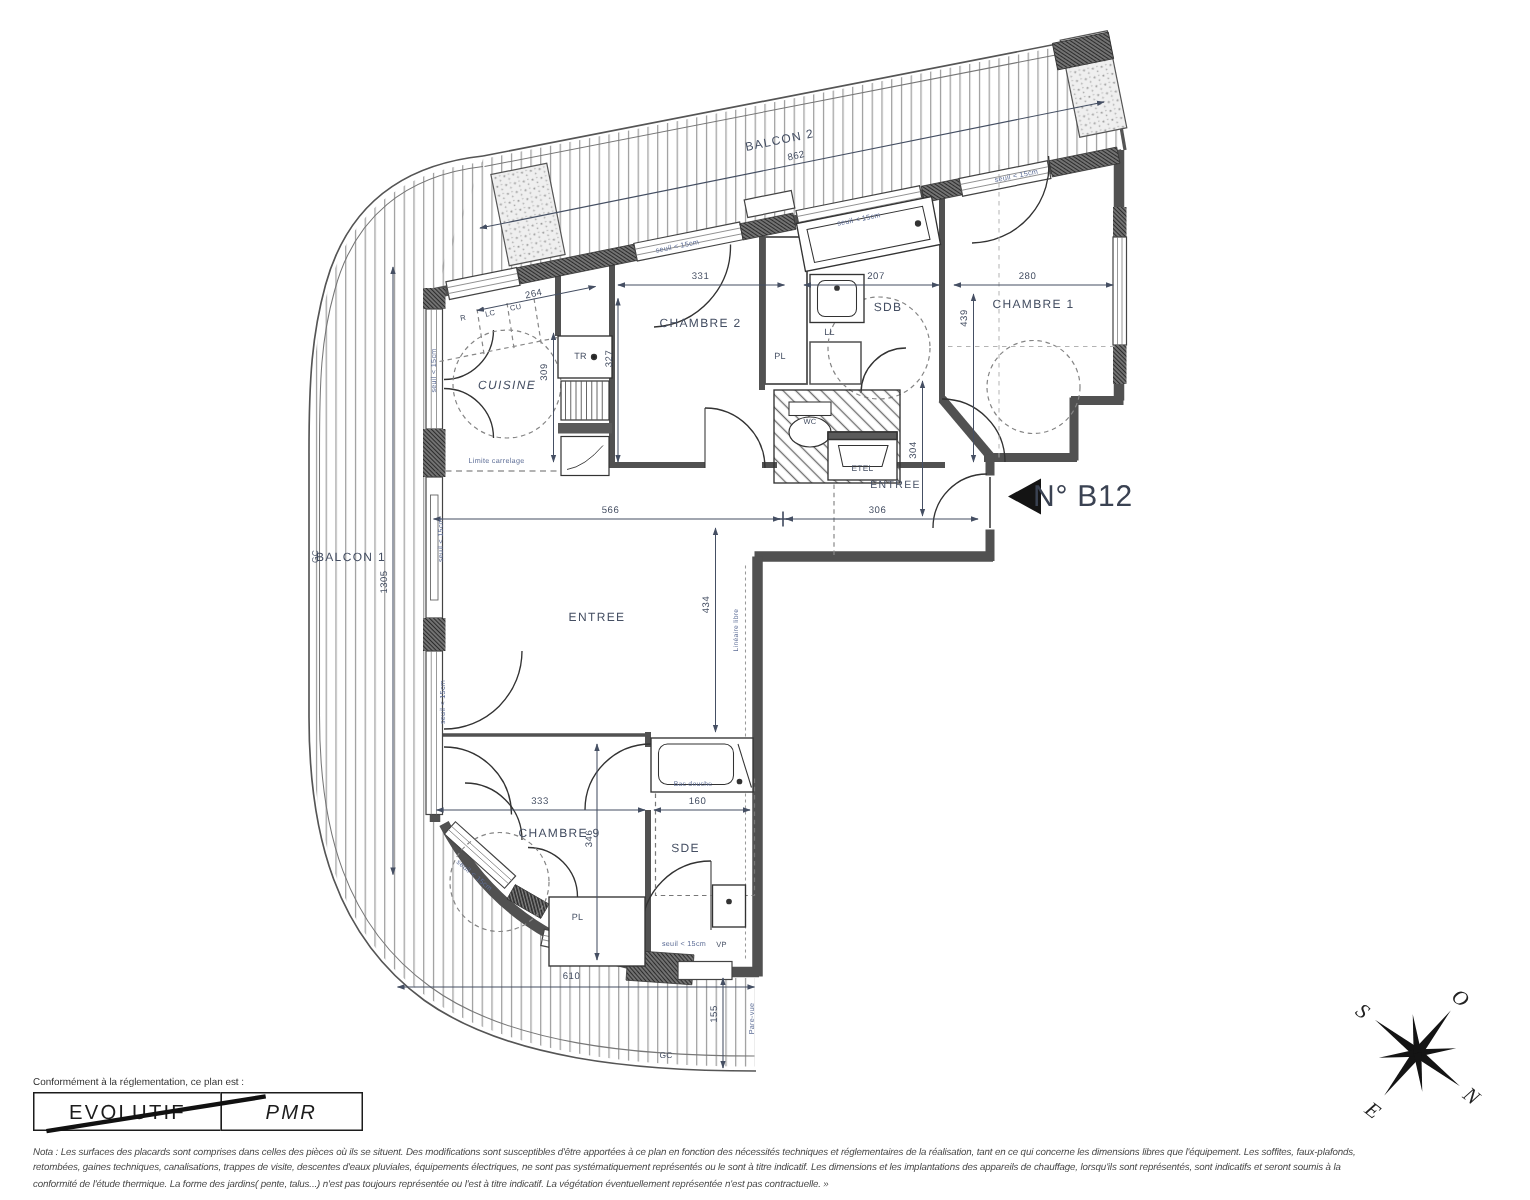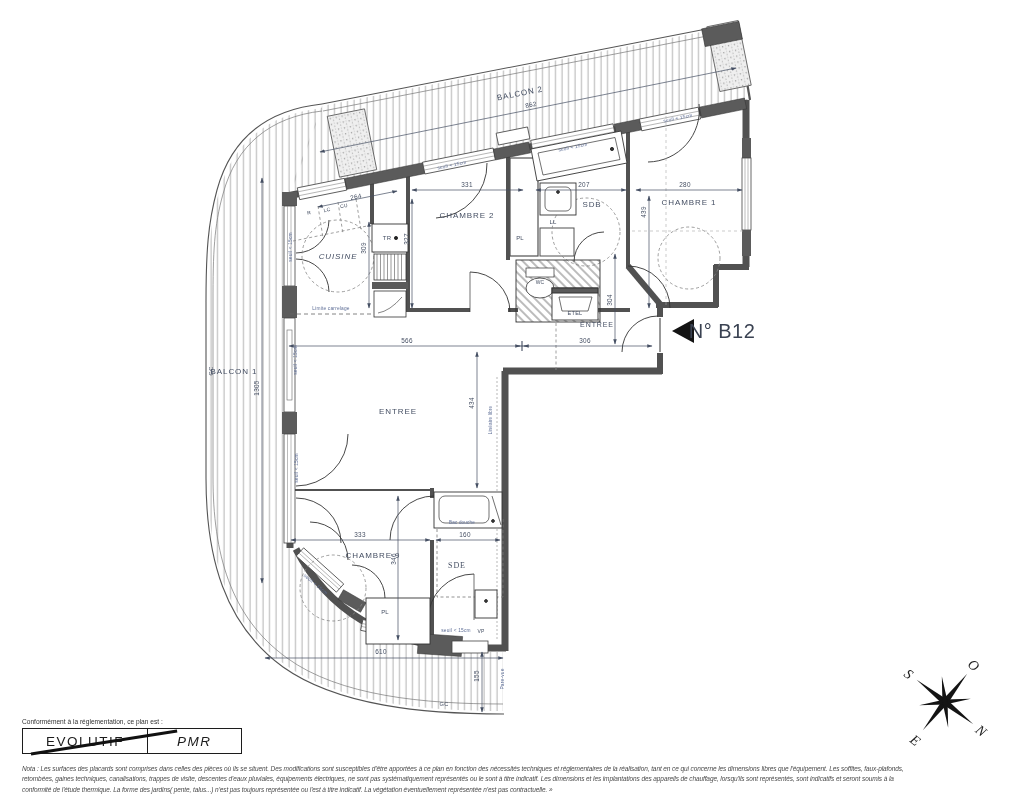--- a/index.html
+++ b/index.html
@@ -289,21 +289,21 @@
 </svg>
 
 <div class="lbl room" style="left:520px;top:94px;transform:translate(-50%,-50%) rotate(-11.4deg);">BALCON 2</div>
 <div class="lbl room" style="left:234px;top:372px;">BALCON 1</div>
 <div class="lbl room" style="left:338px;top:257px;font-style:italic;">CUISINE</div>
 <div class="lbl room" style="left:467px;top:216px;">CHAMBRE 2</div>
 <div class="lbl room" style="left:592px;top:205px;">SDB</div>
 <div class="lbl room" style="left:689px;top:203px;text-align:center;">CHAMBRE 1</div>
 <div class="lbl room" style="left:398px;top:412px;">ENTREE</div>
 <div class="lbl room" style="left:373px;top:556px;">CHAMBRE 9</div>
-<div class="lbl room" style="left:457px;top:566px;font-family:Liberation Serif, serif;">SDE</div>
+<div class="lbl room" style="left:457px;top:566px;">SDE</div>
 <div class="lbl room" style="left:597px;top:324px;font-size:7px;">ENTREE</div>
 <div class="lbl tiny" style="left:575px;top:314px;">ETEL</div>
 <div class="lbl unit" style="left:722px;top:331px;">N° B12</div>
 
 <div class="lbl dim" style="left:531px;top:105px;transform:translate(-50%,-50%) rotate(-11.4deg);">862</div>
 <div class="lbl dim" style="left:257px;top:388px;transform:translate(-50%,-50%) rotate(-90deg);">1305</div>
 <div class="lbl dim" style="left:356px;top:197px;transform:translate(-50%,-50%) rotate(-11.4deg);">264</div>
 <div class="lbl dim" style="left:467px;top:185px;">331</div>
 <div class="lbl dim" style="left:584px;top:185px;">207</div>
 <div class="lbl dim" style="left:685px;top:185px;">280</div>

